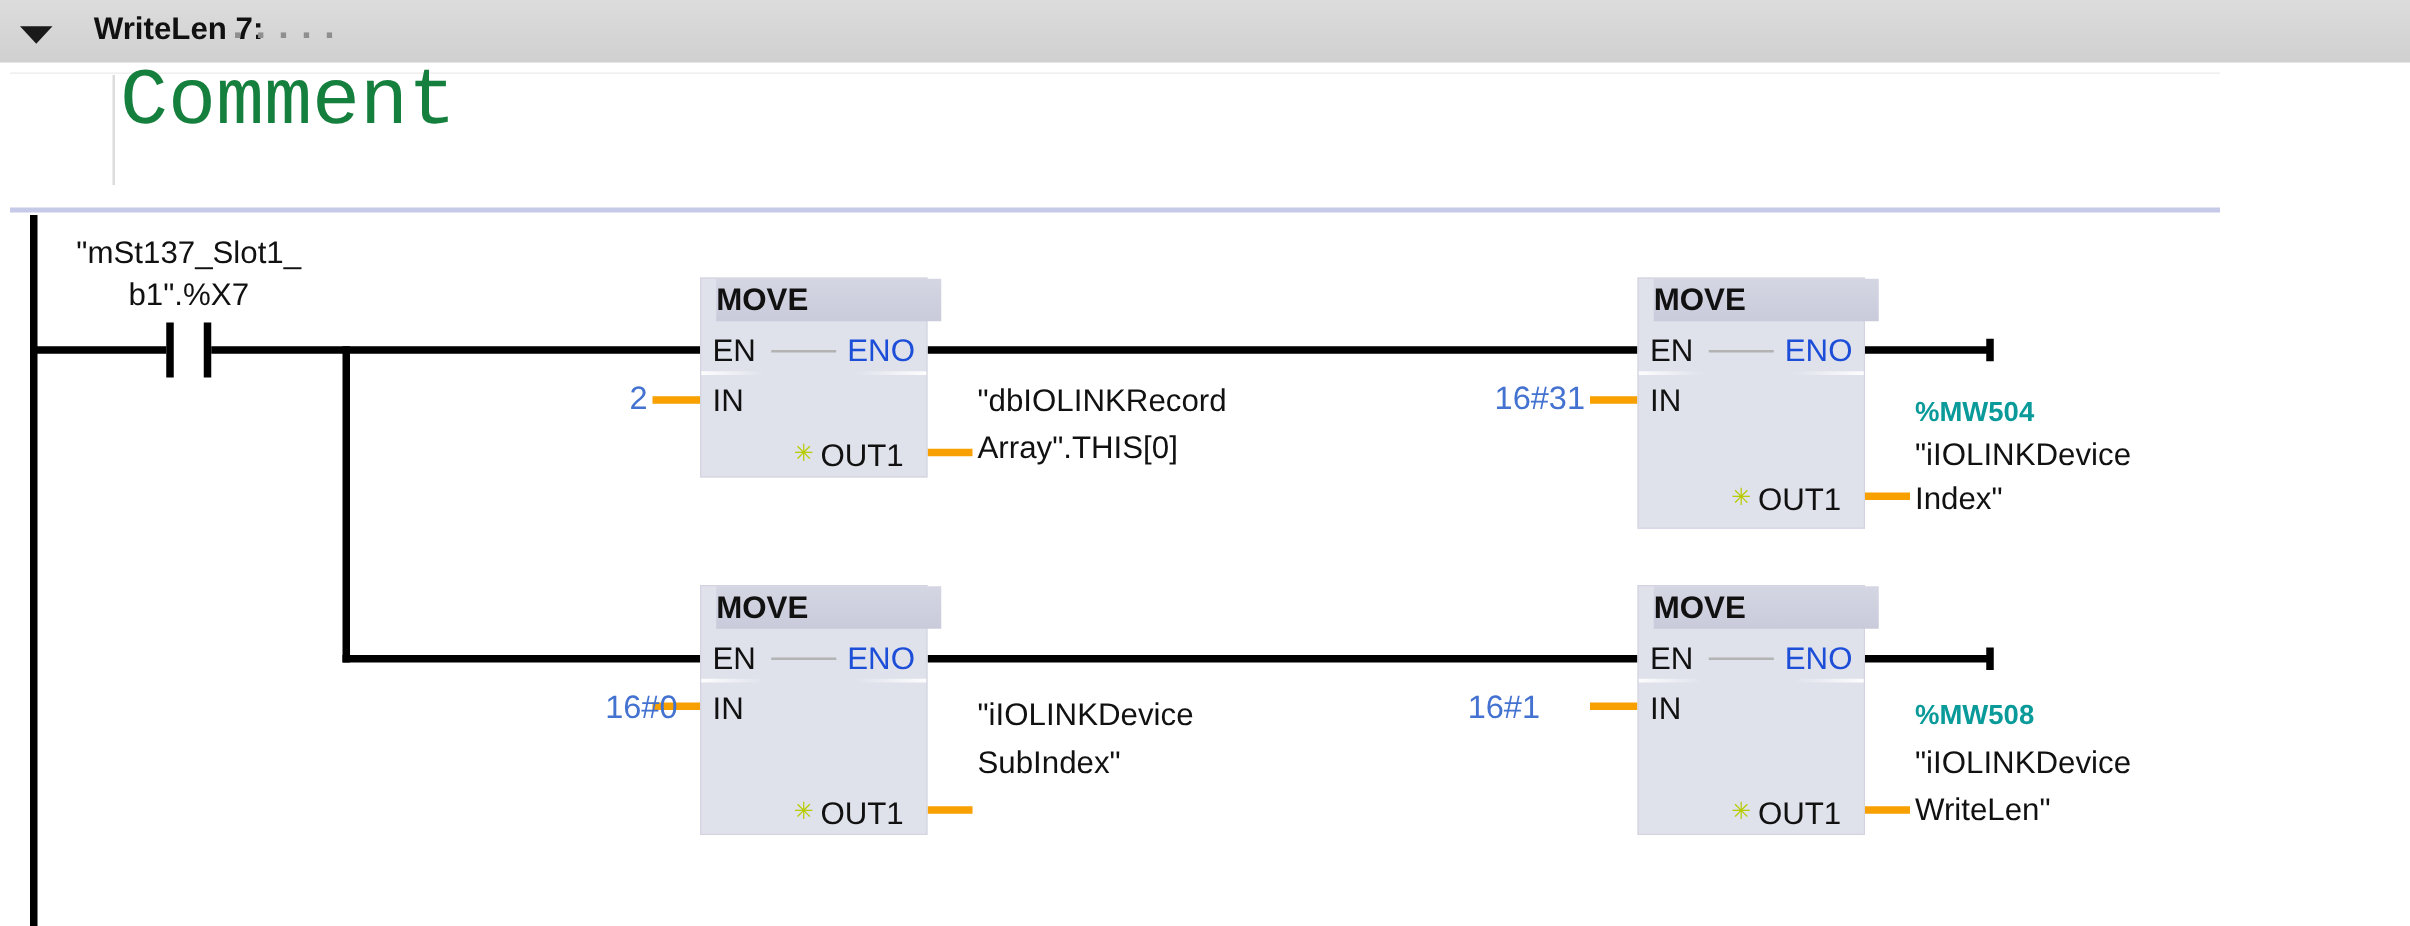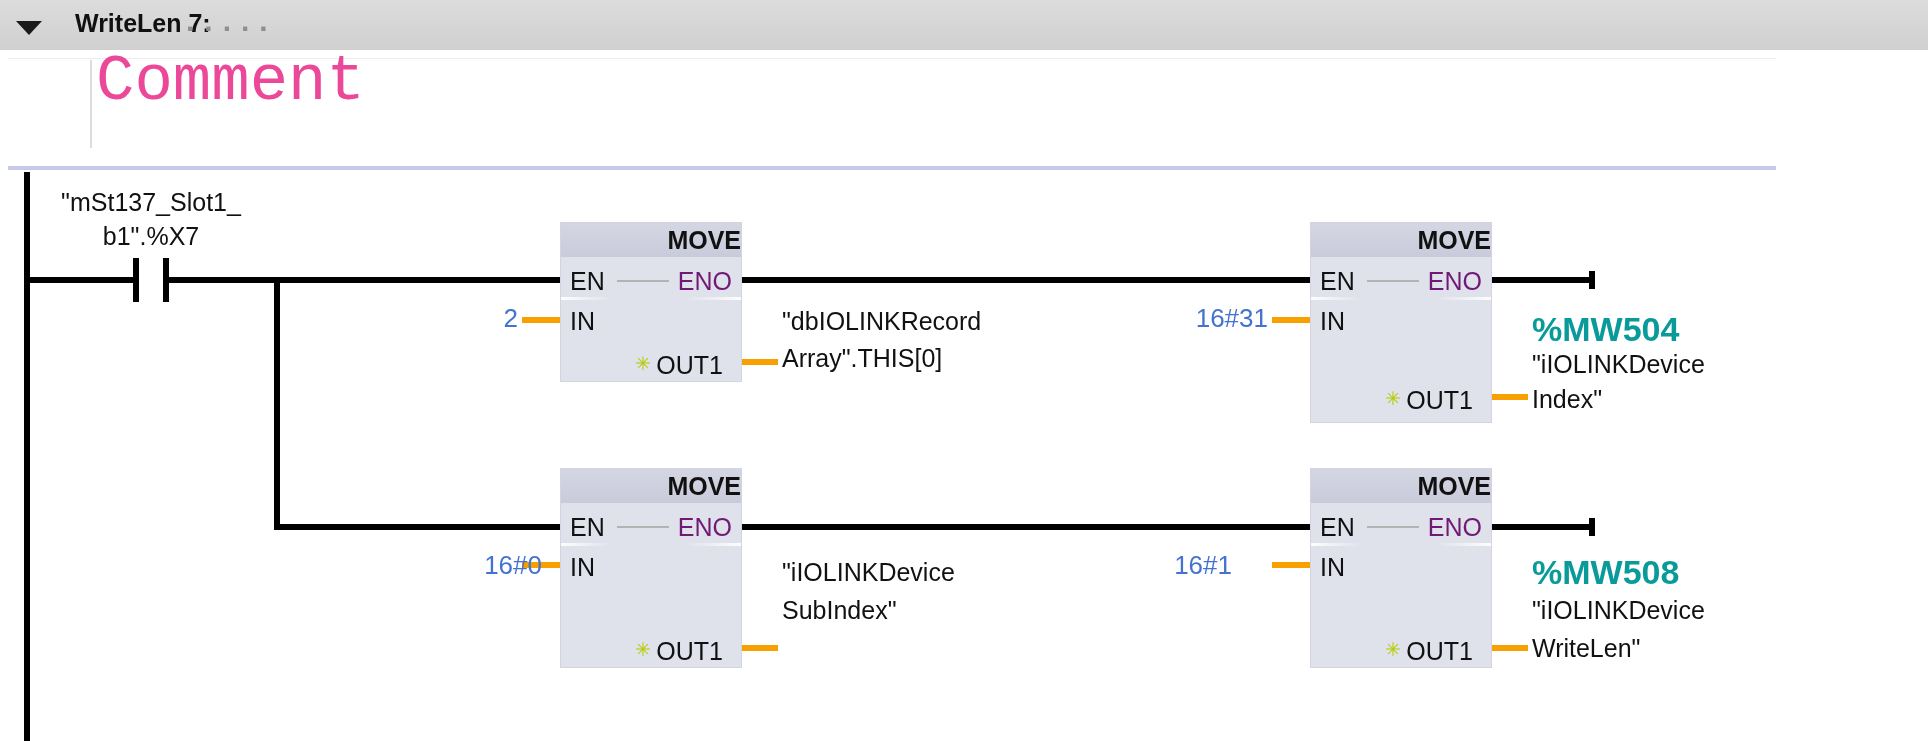--- a/index.html
+++ b/index.html
@@ -11,39 +11,39 @@
   .tri{position:absolute;left:16px;top:21px;width:0;height:0;
        border-left:13px solid transparent;border-right:13px solid transparent;
        border-top:14px solid #1a1a1a;}
   .nettitle{position:absolute;left:75px;top:9px;font-size:25px;font-weight:bold;color:#111;}
   .netdots{position:absolute;left:186px;top:4px;font-size:30px;font-weight:bold;
            color:#8f8f8f;letter-spacing:10px;}
   
   .cmt-topline{position:absolute;left:8px;top:58px;width:1768px;height:1px;background:#ececec;}
   .cmt-border{position:absolute;left:90px;top:60px;width:2px;height:88px;background:#dcdcdc;}
   .comment{position:absolute;left:96px;top:46px;font-family:"Liberation Mono", monospace;
-           font-size:64px;color:#ec4899;letter-spacing:0px;}
+           font-size:64px;color:#15803d;letter-spacing:0px;}
   .sep-lav{position:absolute;left:8px;top:166px;width:1768px;height:4px;background:#c6c9e8;}
   
   .wire{position:absolute;background:#000;}
   .stub{position:absolute;background:#f7a000;}
   
   .blk{position:absolute;width:182px;background:#dfe1eb;border:1px solid #d3d4e0;box-sizing:border-box;}
-  .blk-hdr{position:absolute;left:0;top:0;width:100%;height:34px;background:linear-gradient(#d5d6e3,#c9cbdb);
-           text-align:right;font-size:25px;font-weight:bold;color:#111;line-height:34px;}
+  .blk-hdr{position:absolute;left:12px;top:0;width:100%;height:34px;background:linear-gradient(#d5d6e3,#c9cbdb);
+           text-align:left;font-size:25px;font-weight:bold;color:#111;line-height:34px;}
   .pin{position:absolute;font-size:25px;color:#111;line-height:28px;}
-  .pin-eno{color:#701a75;}
+  .pin-eno{color:#1d4ed8;}
   .enline{position:absolute;height:2px;background:#b3b3b3;}
   .wsep{position:absolute;height:3px;background:linear-gradient(to right,rgba(255,255,255,.95),rgba(255,255,255,0));}
   .wsep.r{background:linear-gradient(to left,rgba(255,255,255,.95),rgba(255,255,255,0));}
   .star{position:absolute;font-size:19px;color:#b7cc00;line-height:20px;}
   
   .val{position:absolute;font-size:26px;color:#4472d0;text-align:right;}
   .oplines{position:absolute;font-size:25px;color:#111;line-height:38px;white-space:nowrap;}
-  .opaddr{display:block;font-size:34px;font-weight:bold;color:#0a9a9a;}
+  .opaddr{display:block;font-size:22px;font-weight:bold;color:#0a9a9a;}
   .contact-label{position:absolute;left:30px;top:185px;width:242px;text-align:center;
                  font-size:25px;color:#111;line-height:34px;}
 </style>
 </head>
 <body>
 
 <div id="stage">
 
   <div class="netbar">
     <div class="tri"></div>

